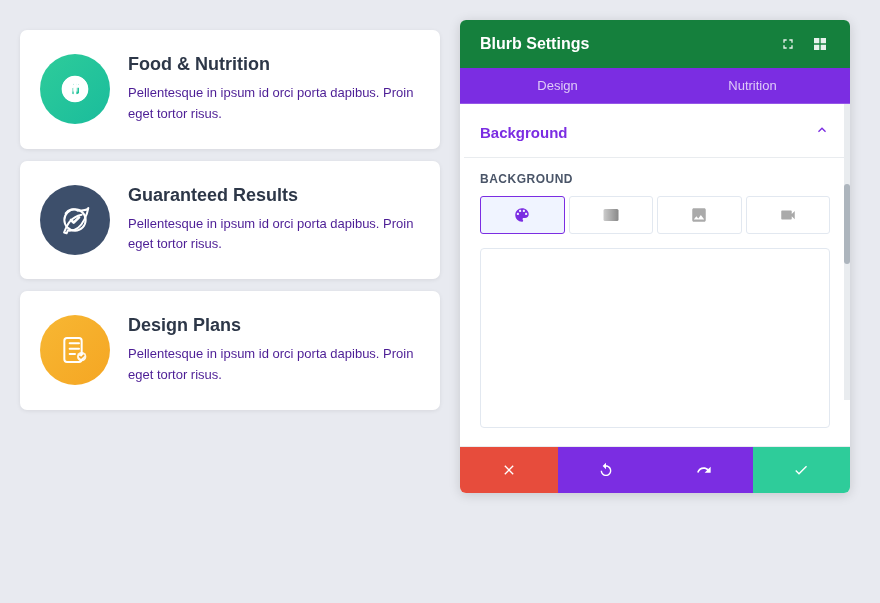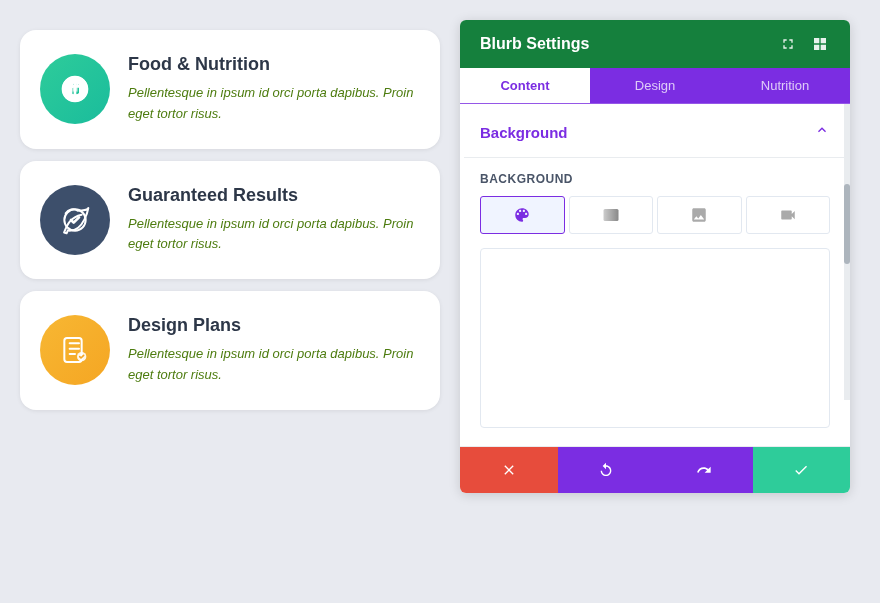--- a/index.html
+++ b/index.html
@@ -19,21 +19,21 @@
     .left-panel {
       flex: 0 0 420px;
       display: flex;
       flex-direction: column;
       gap: 0px;
       padding-top: 10px;
     }
 
     .blurb-card {
       background: #ffffff;
-      border-radius: 16px;
+      border-radius: 7px;
       padding: 24px 20px;
       display: flex;
       align-items: flex-start;
       gap: 18px;
       margin-bottom: 12px;
       box-shadow: 0 1px 4px rgba(0,0,0,0.08);
     }
 
     .blurb-icon {
       flex: 0 0 70px;
@@ -61,23 +61,22 @@
 
     .blurb-title {
       font-size: 18px;
       font-weight: 700;
       color: #2d3748;
       margin-bottom: 8px;
     }
 
     .blurb-text {
       font-size: 13px;
-      color: #4d7c0f;
+      color: #4c1d95;
       line-height: 1.6;
-      font-style: italic;
     }
 
     
     .right-panel {
       flex: 0 0 390px;
       background: #ffffff;
       border-radius: 6px;
       overflow: hidden;
       box-shadow: 0 2px 12px rgba(0,0,0,0.15);
     }
@@ -320,21 +319,20 @@
       </div>
       <div class="header-icon">
         <svg width="16" height="16" viewBox="0 0 24 24" fill="white">
           <path d="M3 3h8v8H3zm10 0h8v8h-8zM3 13h8v8H3zm10 0h8v8h-8z"></path>
         </svg>
       </div>
     </div>
   </div>
 
   <div class="settings-tabs">
-    <div class="tab active">Content</div>
     <div class="tab">Design</div>
     <div class="tab">Nutrition</div>
   </div>
 
   <div class="settings-body-inner">
     <div class="section">
       <div class="section-header">
         <span class="section-title">Background</span>
         <span class="section-toggle">
           <svg width="16" height="16" viewBox="0 0 24 24" fill="#7b2de2">

